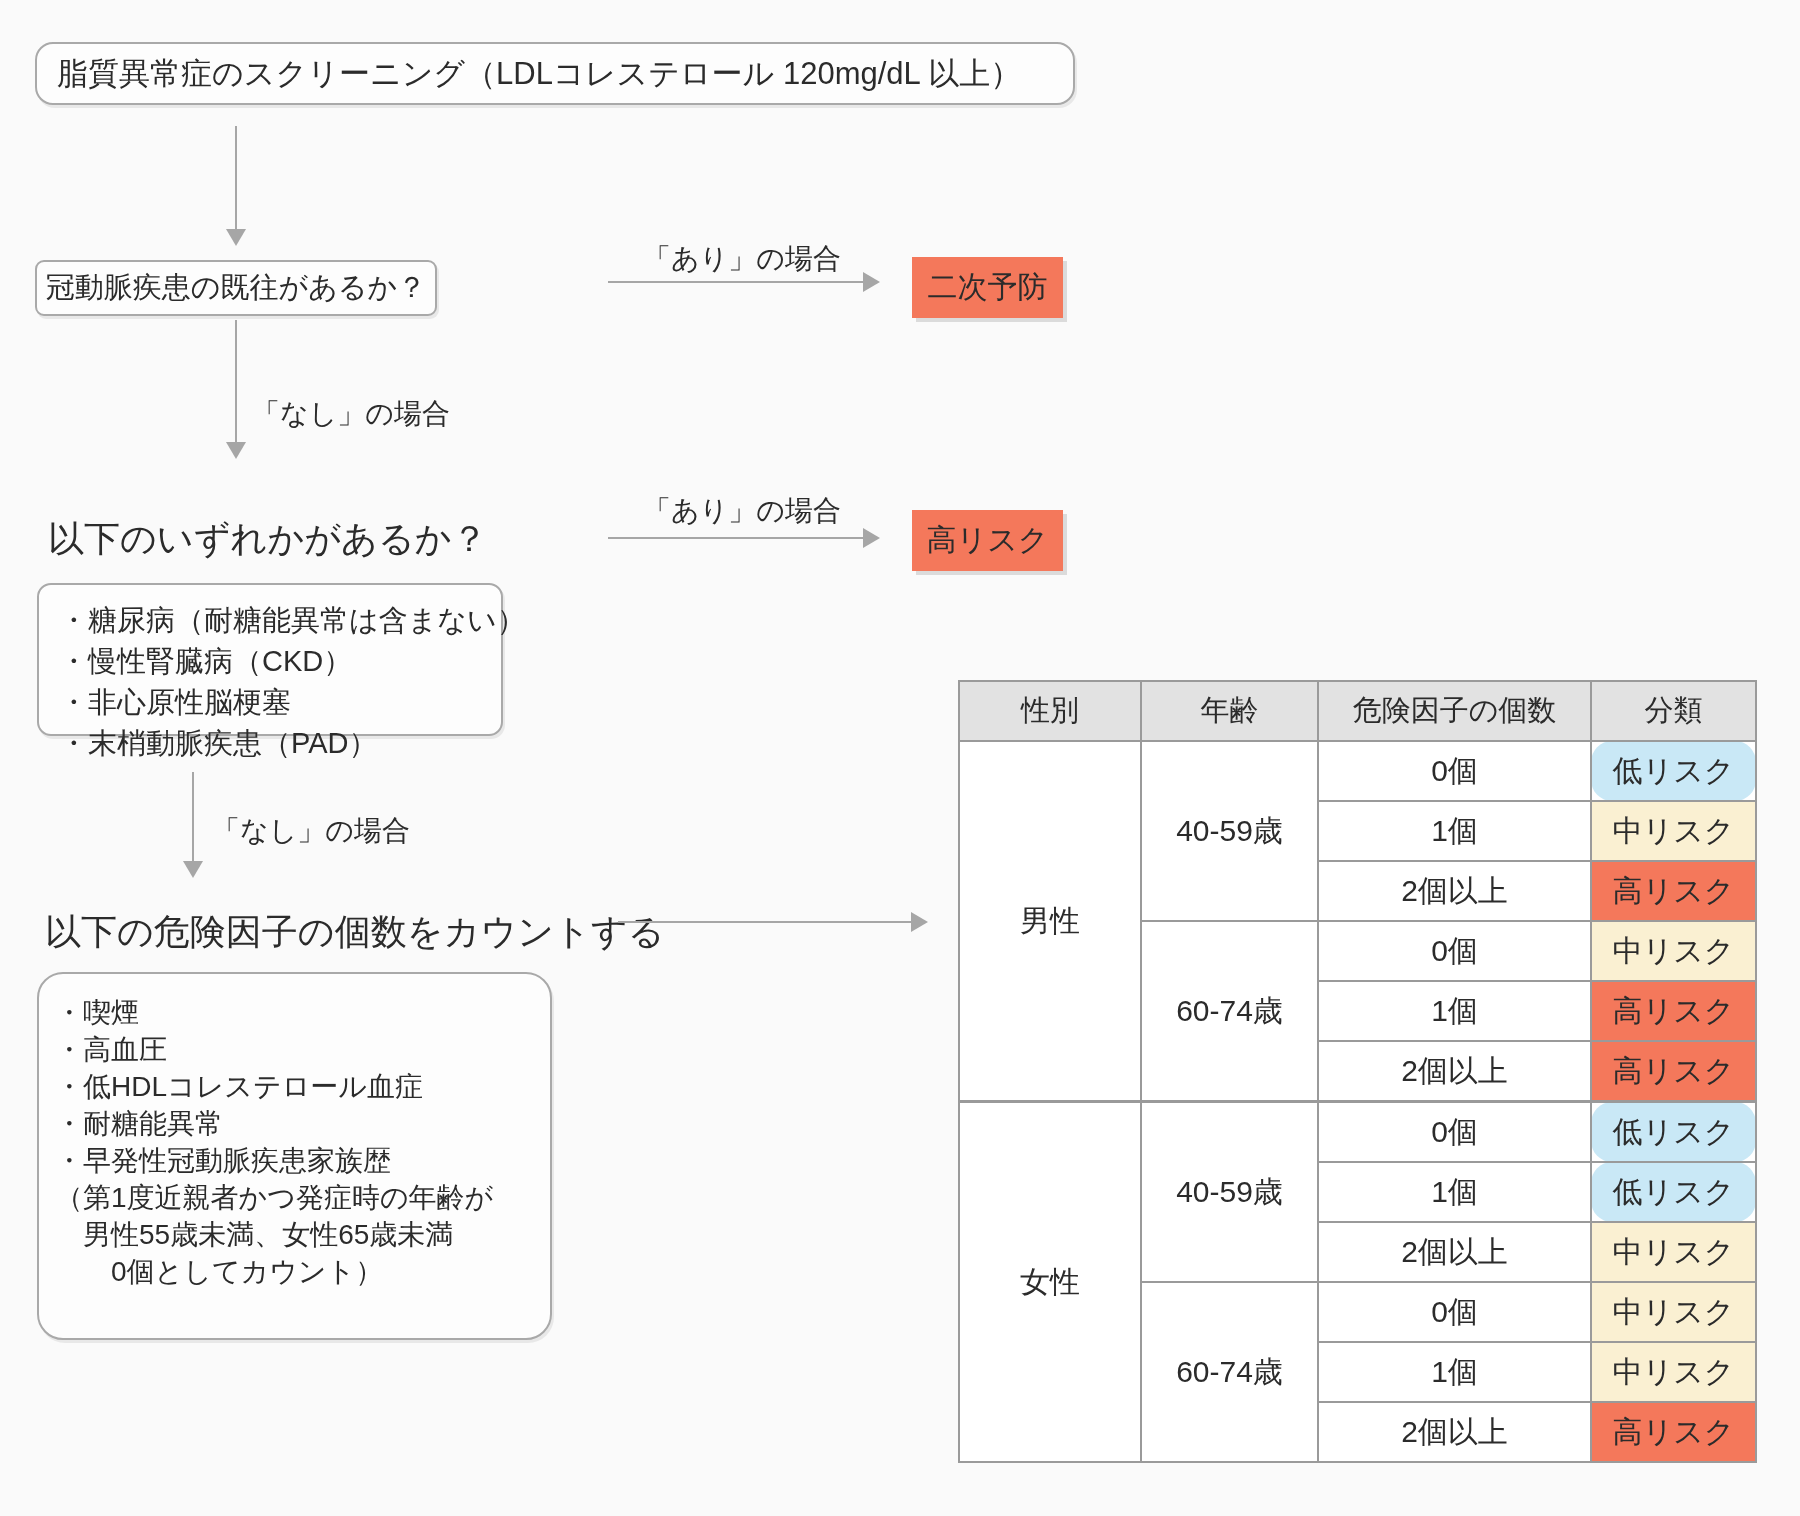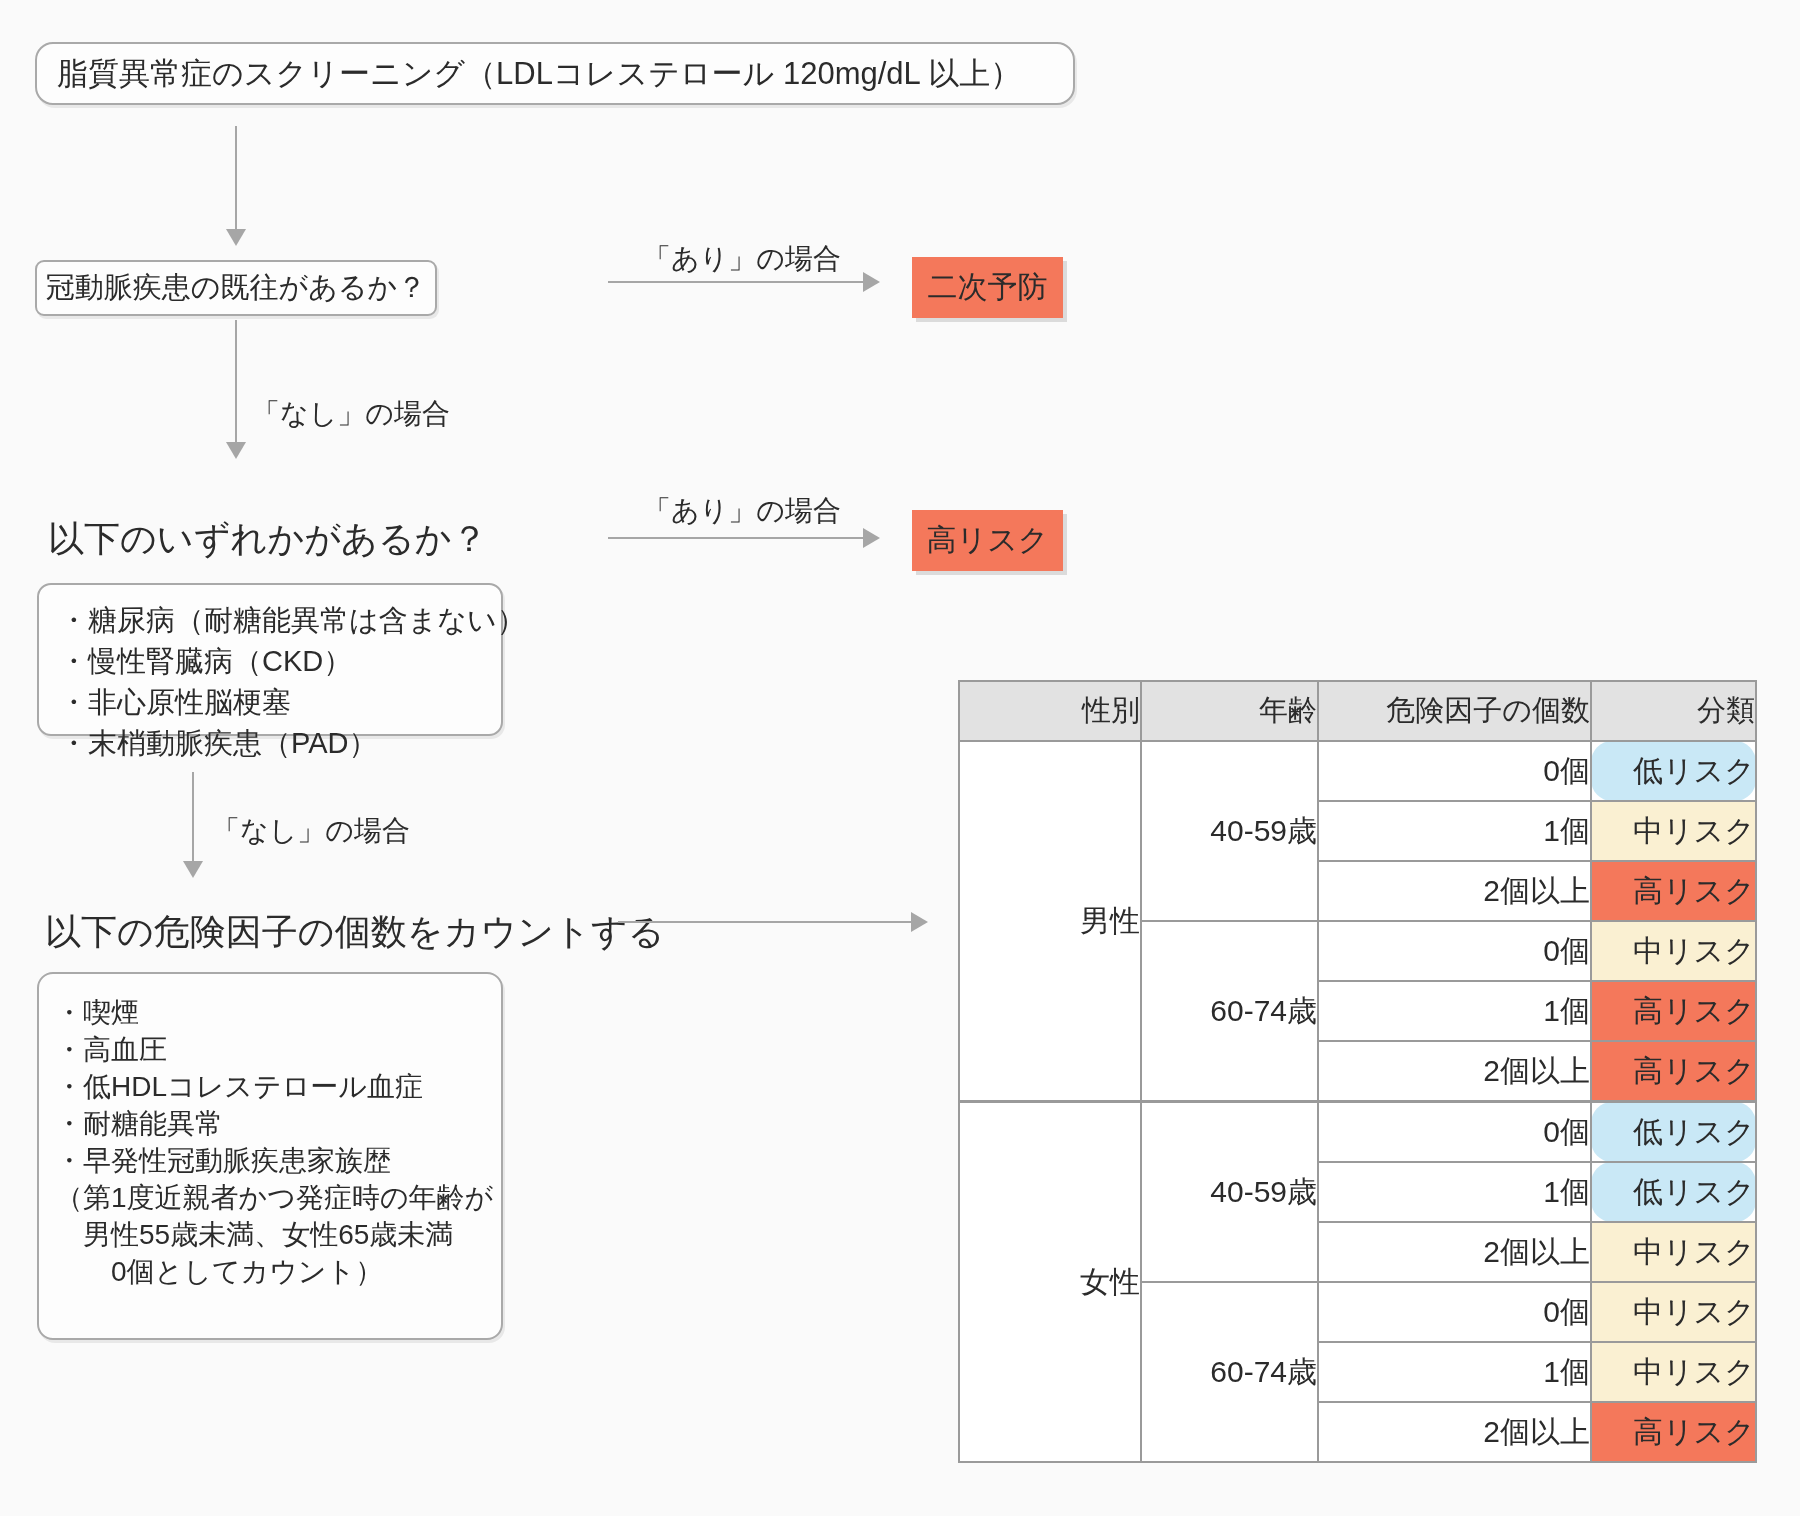--- a/index.html
+++ b/index.html
@@ -37,22 +37,22 @@
     font-size:29px;
   }
   .cond-box{
     left:37px; top:583px; width:466px; height:153px;
     border-radius:14px;
     padding:15px 0 0 20px;
     font-size:29px; line-height:41px;
     white-space:pre;
   }
   .rf-box{
-    left:37px; top:972px; width:466px; height:368px;
-    border-radius:16px;
+    left:37px; top:972px; width:515px; height:368px;
+    border-radius:26px;
     padding:20px 0 0 16px;
     font-size:28px; line-height:37px;
     white-space:pre;
   }
   
   .flow-text{
     position:absolute;
     font-size:36px;
     white-space:nowrap;
   }
@@ -90,21 +90,21 @@
   .risk-table{
     position:absolute;
     left:958px; top:680px;
     border-collapse:collapse;
     table-layout:fixed;
     background:#ffffff;
     font-size:30px;
   }
   .risk-table th,.risk-table td{
     border:2px solid #9a9a9a;
-    text-align:right;
+    text-align:center;
     vertical-align:middle;
     padding:0;
     font-weight:normal;
   }
   .risk-table th{
     background:#e2e2e2;
     height:58px;
     font-size:29px;
   }
   .risk-table td{ height:58px; }

